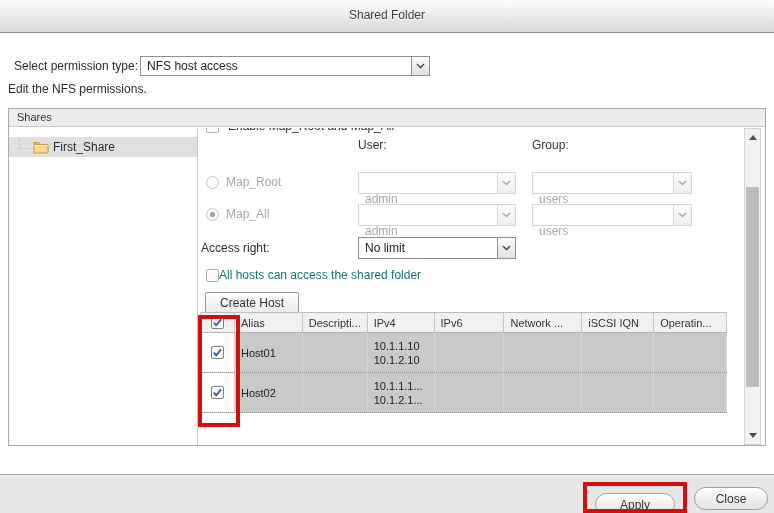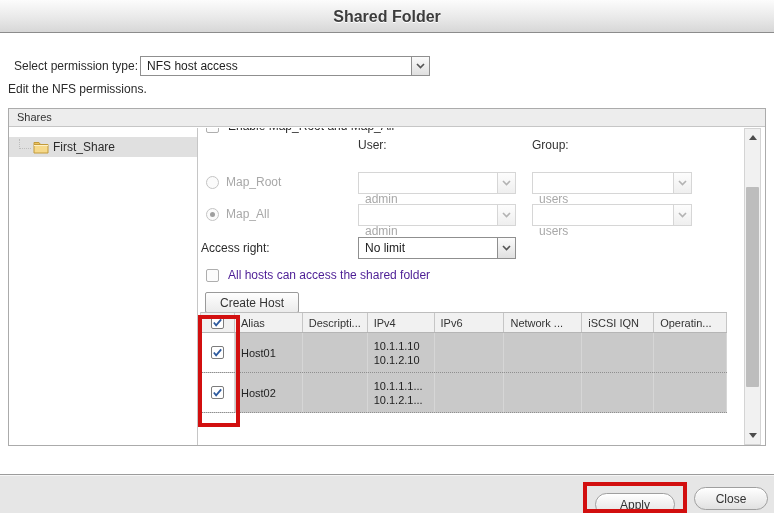--- a/index.html
+++ b/index.html
@@ -4,21 +4,21 @@
 <style>
   * { margin:0; padding:0; box-sizing:border-box; }
   html,body { background:#fff; }
   body { font-family:"Liberation Sans", sans-serif; font-size:12px; color:#222; }
   .dialog { position:relative; width:774px; height:513px; background:#fff; overflow:hidden; }
 
   
   .titlebar { position:absolute; top:0; left:0; width:774px; height:33px;
     background:linear-gradient(#fcfcfc,#e9e9e9 55%,#d7d7d7); border-bottom:1px solid #8c8c8c;
     text-align:center; }
-  .titlebar .title { display:inline-block; margin-top:8px; font-size:16px; color:#3c3c3c; font-weight:bold; text-shadow:0 1px 0 #fff; }
+  .titlebar .title { display:inline-block; margin-top:8px; font-size:12px; color:#3c3c3c; font-weight:normal; text-shadow:0 1px 0 #fff; }
 
   
   .perm-row { position:absolute; top:56px; left:14px; display:flex; align-items:center; }
   .perm-label { margin-right:2px; color:#2b2b2b; }
   .combo { display:flex; align-items:center; background:#fff; border:1px solid #c9c9c9; height:22px; }
   .combo .txt { flex:1; padding:0 6px; white-space:nowrap; overflow:hidden; color:#222; }
   .combo .arrow { width:18px; align-self:stretch; border-left:1px solid #c9c9c9;
     background:linear-gradient(#fbfbfb,#e0e0e0); display:flex; align-items:center; justify-content:center; }
   .combo.enabled { border-color:#8f8f8f;align-items:center; }
   .combo.enabled .arrow { border-left-color:#8f8f8f; }
@@ -64,21 +64,21 @@
   .combo-maproot-group { position:absolute; top:44px; left:334px; width:160px; }
   .radio-mapall { position:absolute; top:80px; left:8px; }
   .lbl-mapall { position:absolute; top:79px; left:28px; color:#a8a8a8; }
   .combo-mapall-user { position:absolute; top:76px; left:160px; width:158px; }
   .combo-mapall-group { position:absolute; top:76px; left:334px; width:160px; }
 
   .lbl-access { position:absolute; top:113px; left:3px; color:#2b2b2b; }
   .combo-access { position:absolute; top:109px; left:160px; width:158px; }
 
   .allhosts-row { position:absolute; top:140px; left:8px; display:flex; align-items:center; }
-  .allhosts-row .label { margin-left:9px; color:#4c1d95; }
+  .allhosts-row .label { margin-left:0; color:#0f766e; }
 
   .btn-createhost { position:absolute; top:164px; left:7px; height:21px; padding:0 14px;
     border:1px solid #9a9a9a; border-radius:2px; background:linear-gradient(#fefefe,#ebebeb);
     font-size:12px; color:#333; display:flex; align-items:center; }
 
   
   .htable { position:absolute; top:184px; left:2px; width:527px; border-left:1px solid #cfcfcf; font-size:11px; }
   .ht-row { display:flex; }
   .ht-head { height:21px; background:#f1f1f1; border-top:1px solid #bdbdbd; border-bottom:1px solid #b5b5b5; }
   .ht-head .ht-cell { display:flex; align-items:center; padding-left:6px;

